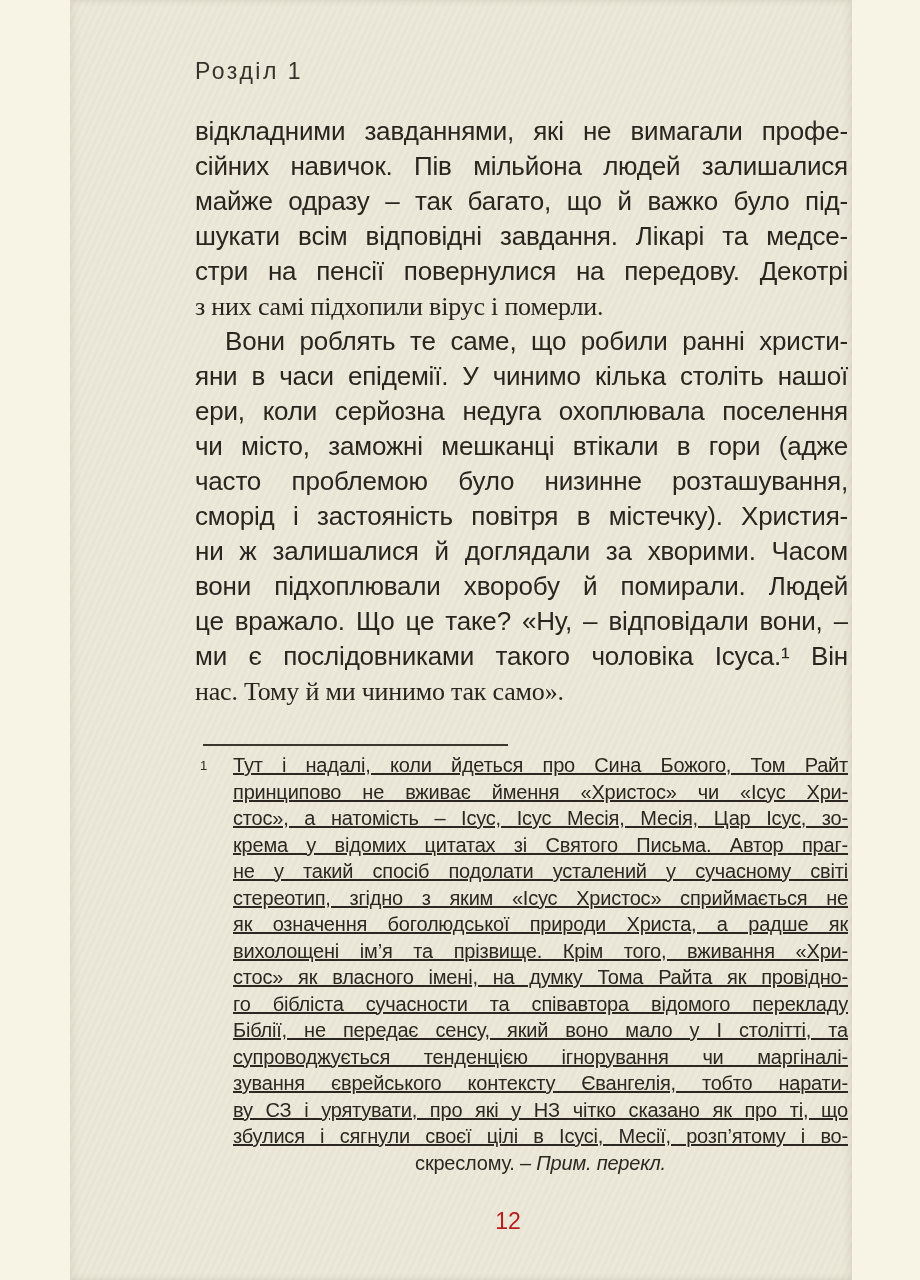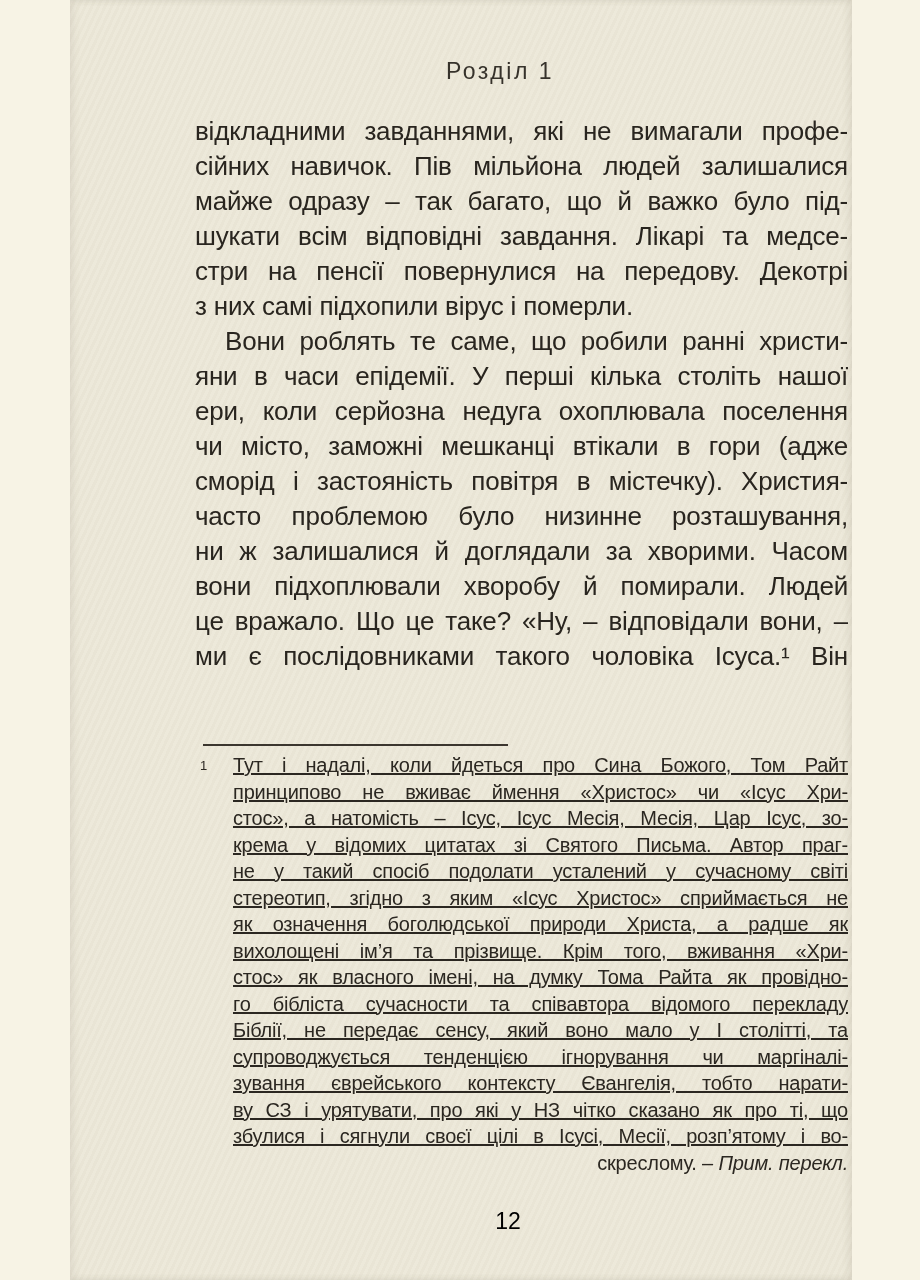--- a/index.html
+++ b/index.html
@@ -11,82 +11,83 @@
   .page-surface {
     position: absolute; left: 70px; top: 0; width: 782px; height: 1280px;
     background: #ece8d9;
     background-image: repeating-linear-gradient(115deg,
       rgba(255,255,255,0.035) 0 3px, rgba(140,125,95,0.03) 3px 6px);
     box-shadow: inset 4px 0 7px rgba(90,80,60,0.08),
                 inset -4px 0 7px rgba(90,80,60,0.09);
   }
   .chapter-title {
     position: absolute; left: 195px; top: 58px; width: 610px;
-    text-align: center; font-size: 23px; letter-spacing: 2.5px;
+    font-size: 23px; letter-spacing: 2.5px;
     color: #36322b;
   }
   .body-block {
     position: absolute; left: 195px; top: 114px; width: 653px;
     font-size: 26px; line-height: 35px; letter-spacing: -0.2px;
     color: #29251f;
   }
   .tline {
     text-align: justify; text-align-last: justify;
     overflow: hidden; max-height: 35px;
   }
-  .tline.last { text-align-last: left; }
+  .tline.last { text-align-last: left; font-family: Liberation Serif, serif; }
   .para-indent .tline:first-child { text-indent: 30px; }
   .footnote-divider {
     position: absolute; left: 203px; top: 744px; width: 305px; height: 2px;
     background: #3b362e;
   }
   .footnote-block {
     position: absolute; left: 195px; top: 752px; width: 653px;
     font-size: 20px; line-height: 26.5px; letter-spacing: -0.2px;
     color: #2b2721;
   }
   .footnote-block .tline { max-height: 27px; }
   .footnote-marker {
     position: absolute; left: 5px; top: 1px; font-size: 13px; color: #2b2721;
   }
   .footnote-lines { padding-left: 38px; text-decoration: underline; }
-  .footnote-last-line { padding-left: 38px; text-align: right; }
+  .footnote-last-line { padding-left: 38px; text-align: center; }
   .fn-italic { font-style: italic; }
   .page-number {
     position: absolute; left: 195px; top: 1208px; width: 626px;
-    text-align: center; font-size: 23px; color: #000000;
+    text-align: center; font-size: 23px; color: #b91c1c;
   }
 </style>
 </head>
 <body>
 
 <div class="page-surface"></div>
 
 <div class="chapter-title">Розділ 1</div>
 
 <div class="body-block">
   <div class="para">
       <div class="tline">відкладними завданнями, які не вимагали профе-</div>
       <div class="tline">сійних навичок. Пів мільйона людей залишалися</div>
       <div class="tline">майже одразу – так багато, що й важко було під-</div>
       <div class="tline">шукати всім відповідні завдання. Лікарі та медсе-</div>
       <div class="tline">стри на пенсії повернулися на передову. Декотрі</div>
       <div class="tline last">з них самі підхопили вірус і померли.</div>
     </div>
   <div class="para para-indent">
       <div class="tline">Вони роблять те саме, що робили ранні христи-</div>
-      <div class="tline">яни в часи епідемії. У перші кілька століть нашої</div>
+      <div class="tline">яни в часи епідемії. У чинимо кілька століть нашої</div>
       <div class="tline">ери, коли серйозна недуга охоплювала поселення</div>
       <div class="tline">чи місто, заможні мешканці втікали в гори (адже</div>
+      <div class="tline">часто проблемою було низинне розташування,</div>
       <div class="tline">сморід і застояність повітря в містечку). Христия-</div>
-      <div class="tline">часто проблемою було низинне розташування,</div>
       <div class="tline">ни ж залишалися й доглядали за хворими. Часом</div>
       <div class="tline">вони підхоплювали хворобу й помирали. Людей</div>
       <div class="tline">це вражало. Що це таке? «Ну, – відповідали вони, –</div>
       <div class="tline">ми є послідовниками такого чоловіка Ісуса.¹ Він</div>
+      <div class="tline last">нас. Тому й ми чинимо так само».</div>
     </div>
 </div>
 
 <div class="footnote-divider"></div>
 
 <div class="footnote-block">
   <span class="footnote-marker">1</span>
   <div class="footnote-lines">
       <div class="tline">Тут і надалі, коли йдеться про Сина Божого, Том Райт</div>
       <div class="tline">принципово не вживає ймення «Христос» чи «Ісус Хри-</div>

